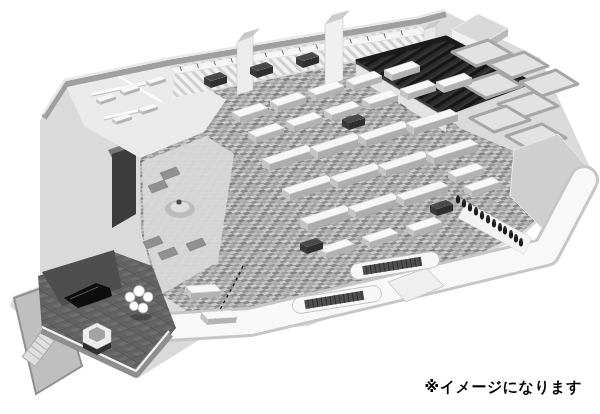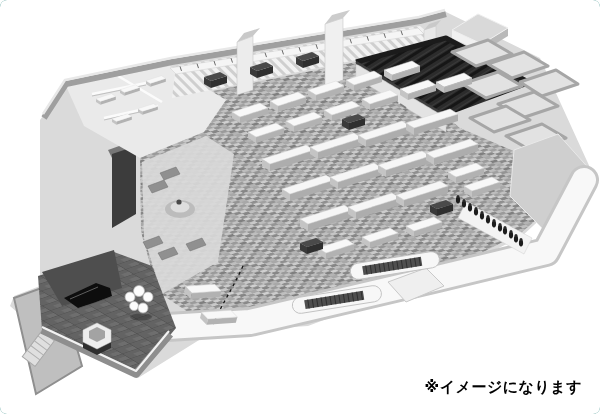--- a/index.html
+++ b/index.html
@@ -1,17 +1,17 @@
 <!DOCTYPE html>
 <html><head>
 <meta charset="utf-8">
 <style>
   html,body{margin:0;padding:0;background:#fff;}
   .stage{position:relative;width:600px;height:414px;background:#0f766e;overflow:hidden;
-         font-family:"Liberation Sans","DejaVu Sans",sans-serif;border-radius:7px;}
+         font-family:"Liberation Sans","DejaVu Sans",sans-serif;}
   .stage svg{position:absolute;left:0;top:0;}
   .caption{position:absolute;right:18px;top:378px;font-size:15px;font-weight:700;
            color:#000;letter-spacing:.5px;white-space:nowrap;}
 </style>
 </head>
 <body>
 
 <div class="stage">
 <svg width="600" height="414" viewBox="0 0 600 414">
   <defs>

